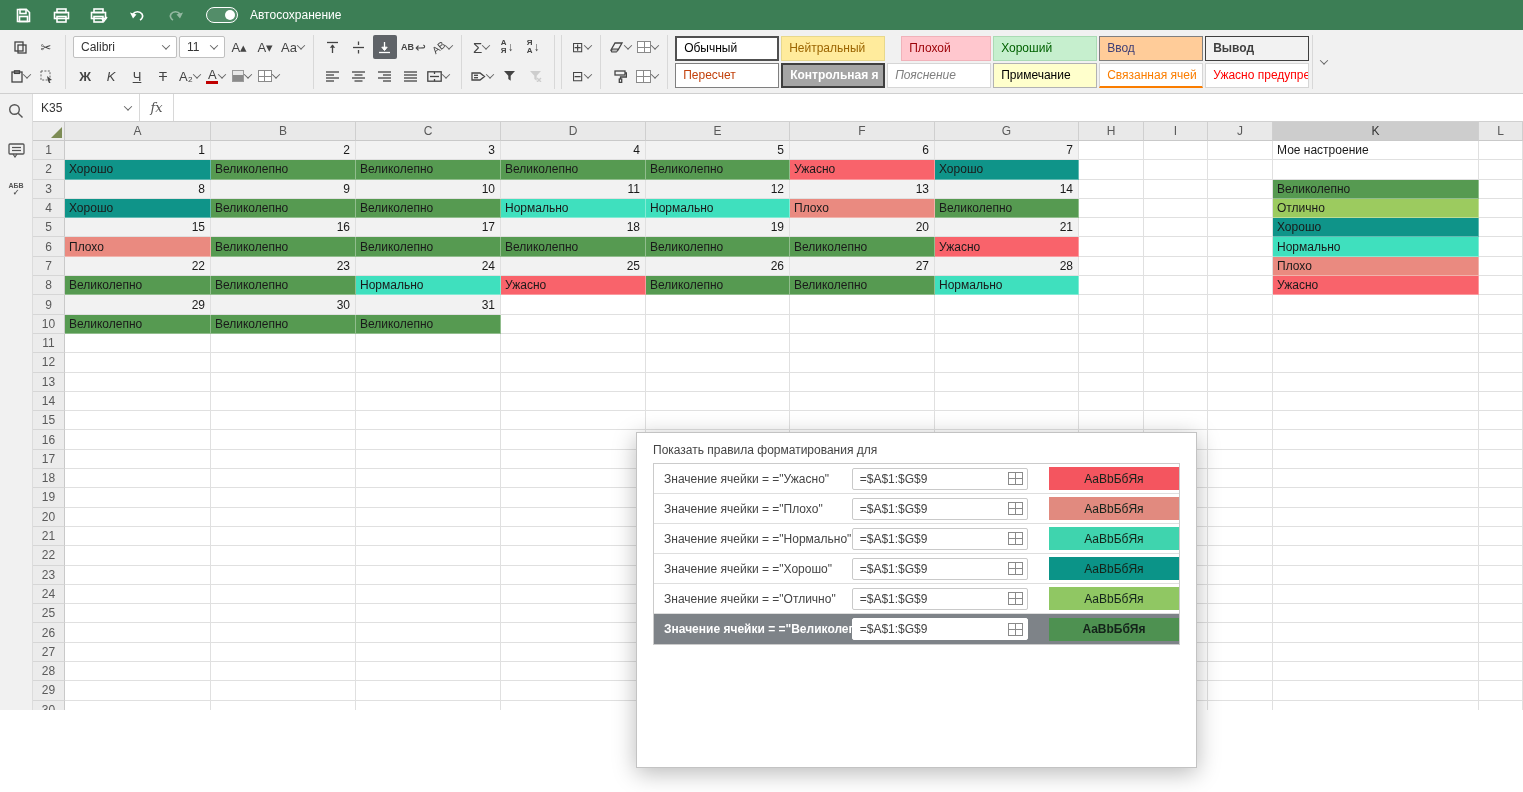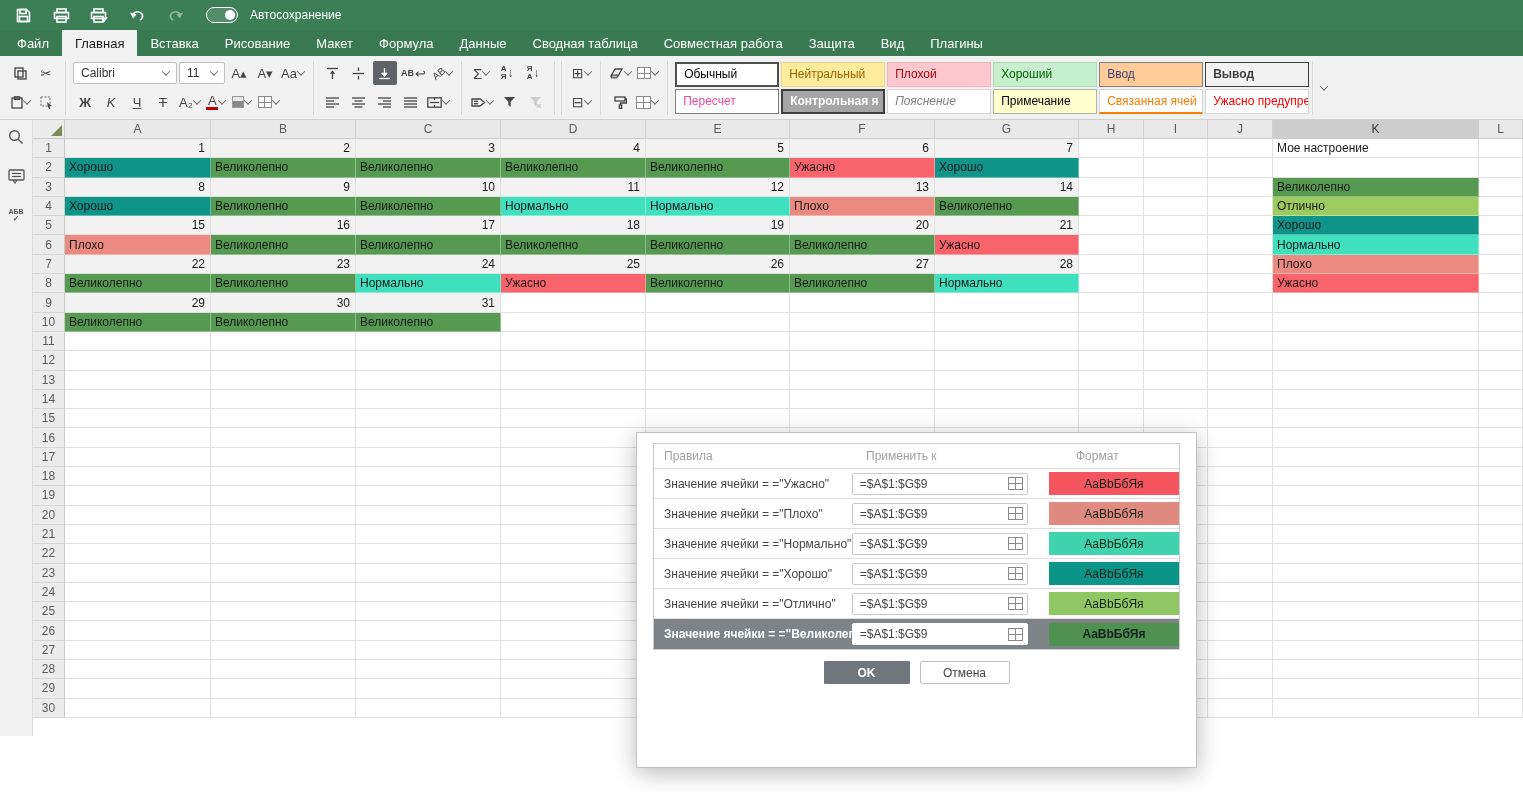--- a/index.html
+++ b/index.html
@@ -167,34 +167,20 @@
           <path d="M13 5 C11 2 6 2 4 5 C2.5 7.5 4 10 6 11" class="stw"></path>
           <polygon points="16,3.5 9.5,5.5 13,9.5" fill="#fff"></polygon>
         </svg>
     </div>
     <div class="toggle">
         <span class="knob"></span>
       </div>
     <span class="autosave-label">Автосохранение</span>
   </div>
 
-  <div class="menubar" id="menubar">
-      <div class="menu-tab">Файл</div>
-      <div class="menu-tab active">Главная</div>
-      <div class="menu-tab">Вставка</div>
-      <div class="menu-tab">Рисование</div>
-      <div class="menu-tab">Макет</div>
-      <div class="menu-tab">Формула</div>
-      <div class="menu-tab">Данные</div>
-      <div class="menu-tab">Сводная таблица</div>
-      <div class="menu-tab">Совместная работа</div>
-      <div class="menu-tab">Защита</div>
-      <div class="menu-tab">Вид</div>
-      <div class="menu-tab">Плагины</div>
-    </div>
 
   <div class="ribbon">
     <div class="rgroup">
       <div class="rrow">
         <span class="ibtn">
             <svg width="13" height="13" viewBox="0 0 13 13">
               <rect x="1" y="1" width="8" height="9" class="st"></rect>
               <rect x="4" y="4" width="8" height="8" class="st" fill="#f1f1f1"></rect>
             </svg>
           </span>
@@ -431,25 +417,25 @@
             <span class="grid-ico" style="width:15px;height:13px;"></span>
             <span class="chev"></span>
           </span>
       </div>
     </div>
     <div class="rdivider"></div>
 
     <div class="styles-gallery" id="styles-gallery">
         <div class="style-chip" style="background: rgb(255, 255, 255); color: rgb(0, 0, 0); border: 2px solid rgb(80, 80, 80);">Обычный</div>
         <div class="style-chip" style="background: rgb(255, 235, 156); color: rgb(156, 101, 0); border: 1px solid rgb(232, 216, 140);">Нейтральный</div>
-        <div class="style-chip" style="background: rgb(255, 199, 206); color: rgb(156, 0, 6); border: 1px solid rgb(240, 178, 186);">Плохой</div>
+        <div class="style-chip" style="background: rgb(255, 199, 206); color: rgb(156, 0, 6); border: 1px solid rgb(240, 178, 186); margin-left: 14px;">Плохой</div>
         <div class="style-chip" style="background: rgb(198, 239, 206); color: rgb(0, 97, 0); border: 1px solid rgb(170, 219, 180);">Хороший</div>
         <div class="style-chip" style="background: rgb(255, 204, 153); color: rgb(63, 63, 118); border: 1px solid rgb(127, 127, 127);">Ввод</div>
         <div class="style-chip" style="background: rgb(242, 242, 242); color: rgb(63, 63, 63); border: 1px solid rgb(63, 63, 63); font-weight: bold;">Вывод</div>
-        <div class="style-chip" style="background: rgb(255, 255, 255); color: #ec4899; border: 1px solid rgb(127, 127, 127);">Пересчет</div>
+        <div class="style-chip" style="background: rgb(255, 255, 255); color: #c2410c; border: 1px solid rgb(127, 127, 127);">Пересчет</div>
         <div class="style-chip" style="background: rgb(165, 165, 165); color: rgb(255, 255, 255); border: 2px solid rgb(63, 63, 63); font-weight: bold;">Контрольная я</div>
         <div class="style-chip" style="background: rgb(255, 255, 255); color: rgb(127, 127, 127); font-style: italic;">Пояснение</div>
         <div class="style-chip" style="background: rgb(255, 255, 204); color: rgb(0, 0, 0); border: 1px solid rgb(178, 178, 178);">Примечание</div>
         <div class="style-chip" style="background: rgb(255, 255, 255); color: rgb(250, 125, 0); border-bottom: 2px solid rgb(250, 125, 0);">Связанная ячей</div>
         <div class="style-chip" style="background: rgb(255, 255, 255); color: rgb(255, 0, 0);">Ужасно предупре</div>
       </div>
     <div class="gallery-expand">
         <span class="chev"></span>
       </div>
   </div>
@@ -466,20 +452,30 @@
             <line x1="4" y1="7.5" x2="13" y2="7.5" stroke="#555" stroke-width="1.2"></line>
             <path d="M5 11 l2 3 2-3" fill="none" stroke="#555" stroke-width="1.2"></path>
           </svg></span>
       <span class="spell-ico">
           <span>АБВ</span>
           <span class="tick">✓</span>
         </span>
     </div>
 
     <div class="sheet-col">
+      <div class="fbar">
+        <div class="namebox">
+            <span>K35</span>
+            <span class="chev"></span>
+          </div>
+        <div class="fxbox">
+            <span>fx</span>
+          </div>
+        <div class="finput"></div>
+      </div>
       <div class="grid" id="grid">
           <div class="hrow">
             <div class="corner">
               <i></i>
             </div>
             <div class="col-h" style="width: 146px;">A</div>
             <div class="col-h" style="width: 145px;">B</div>
             <div class="col-h" style="width: 145px;">C</div>
             <div class="col-h" style="width: 145px;">D</div>
             <div class="col-h" style="width: 144px;">E</div>
@@ -940,26 +936,22 @@
             <div class="cell" style="width: 65px;"></div>
             <div class="cell" style="width: 206px;"></div>
             <div class="cell" style="width: 44px;"></div>
           </div>
         </div>
     </div>
   </div>
 
   <div class="dialog">
     <div class="dlg-body">
+      <div class="dlg-label">Показать правила форматирования для</div>
       <div class="rules-box">
-        <div class="rules-head">
-          <span class="rh-rule">Правила</span>
-          <span class="rh-range">Применить к</span>
-          <span class="rh-fmt">Формат</span>
-        </div>
         <div id="rules-rows">
             <div class="rule-row">
               <span class="rule-text">Значение ячейки = ="Ужасно"</span>
               <div class="range-wrap">
                 <span>=$A$1:$G$9</span>
                 <span class="range-pick"></span>
               </div>
               <div class="fmt-preview" style="background: rgb(244, 85, 95);">AaBbБбЯя</div>
             </div>
             <div class="rule-row">
@@ -997,19 +989,15 @@
             <div class="rule-row selected">
               <span class="rule-text">Значение ячейки = ="Великолепно"</span>
               <div class="range-wrap">
                 <span>=$A$1:$G$9</span>
                 <span class="range-pick"></span>
               </div>
               <div class="fmt-preview" style="background: rgb(78, 145, 81);">AaBbБбЯя</div>
             </div>
           </div>
       </div>
-      <div class="dlg-footer">
-        <div class="btn-ok">OK</div>
-        <div class="dlg-btn btn-cancel">Отмена</div>
-      </div>
     </div>
   </div>
 </div>
 
 </body></html>

